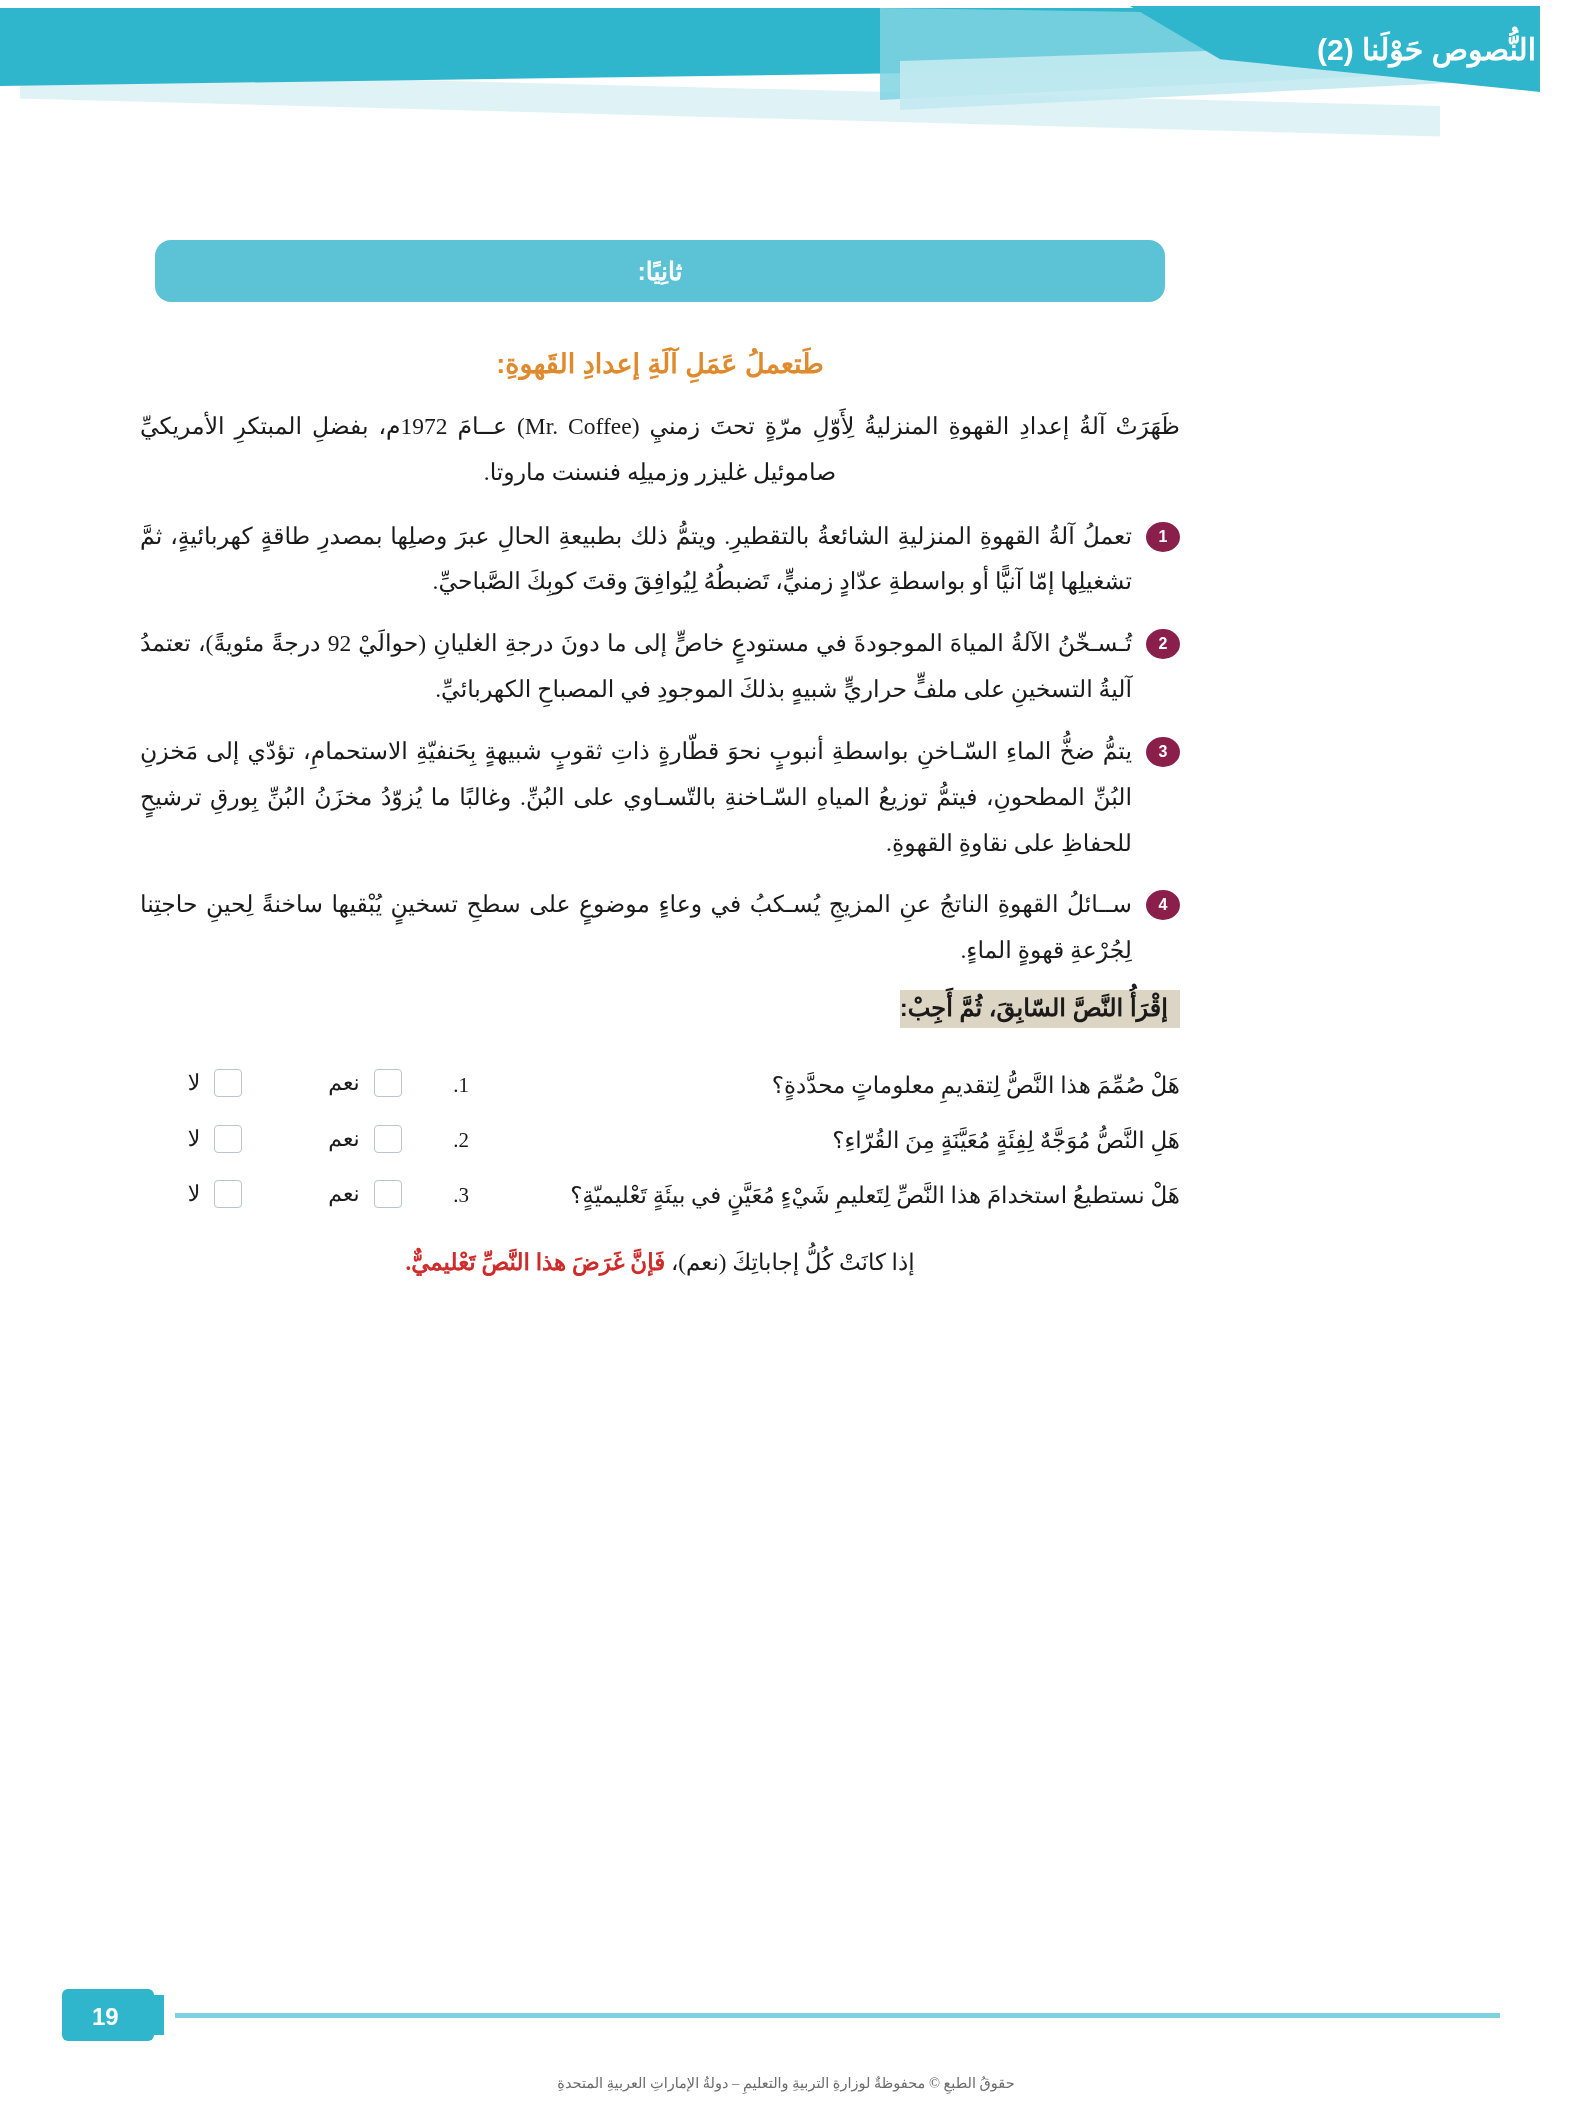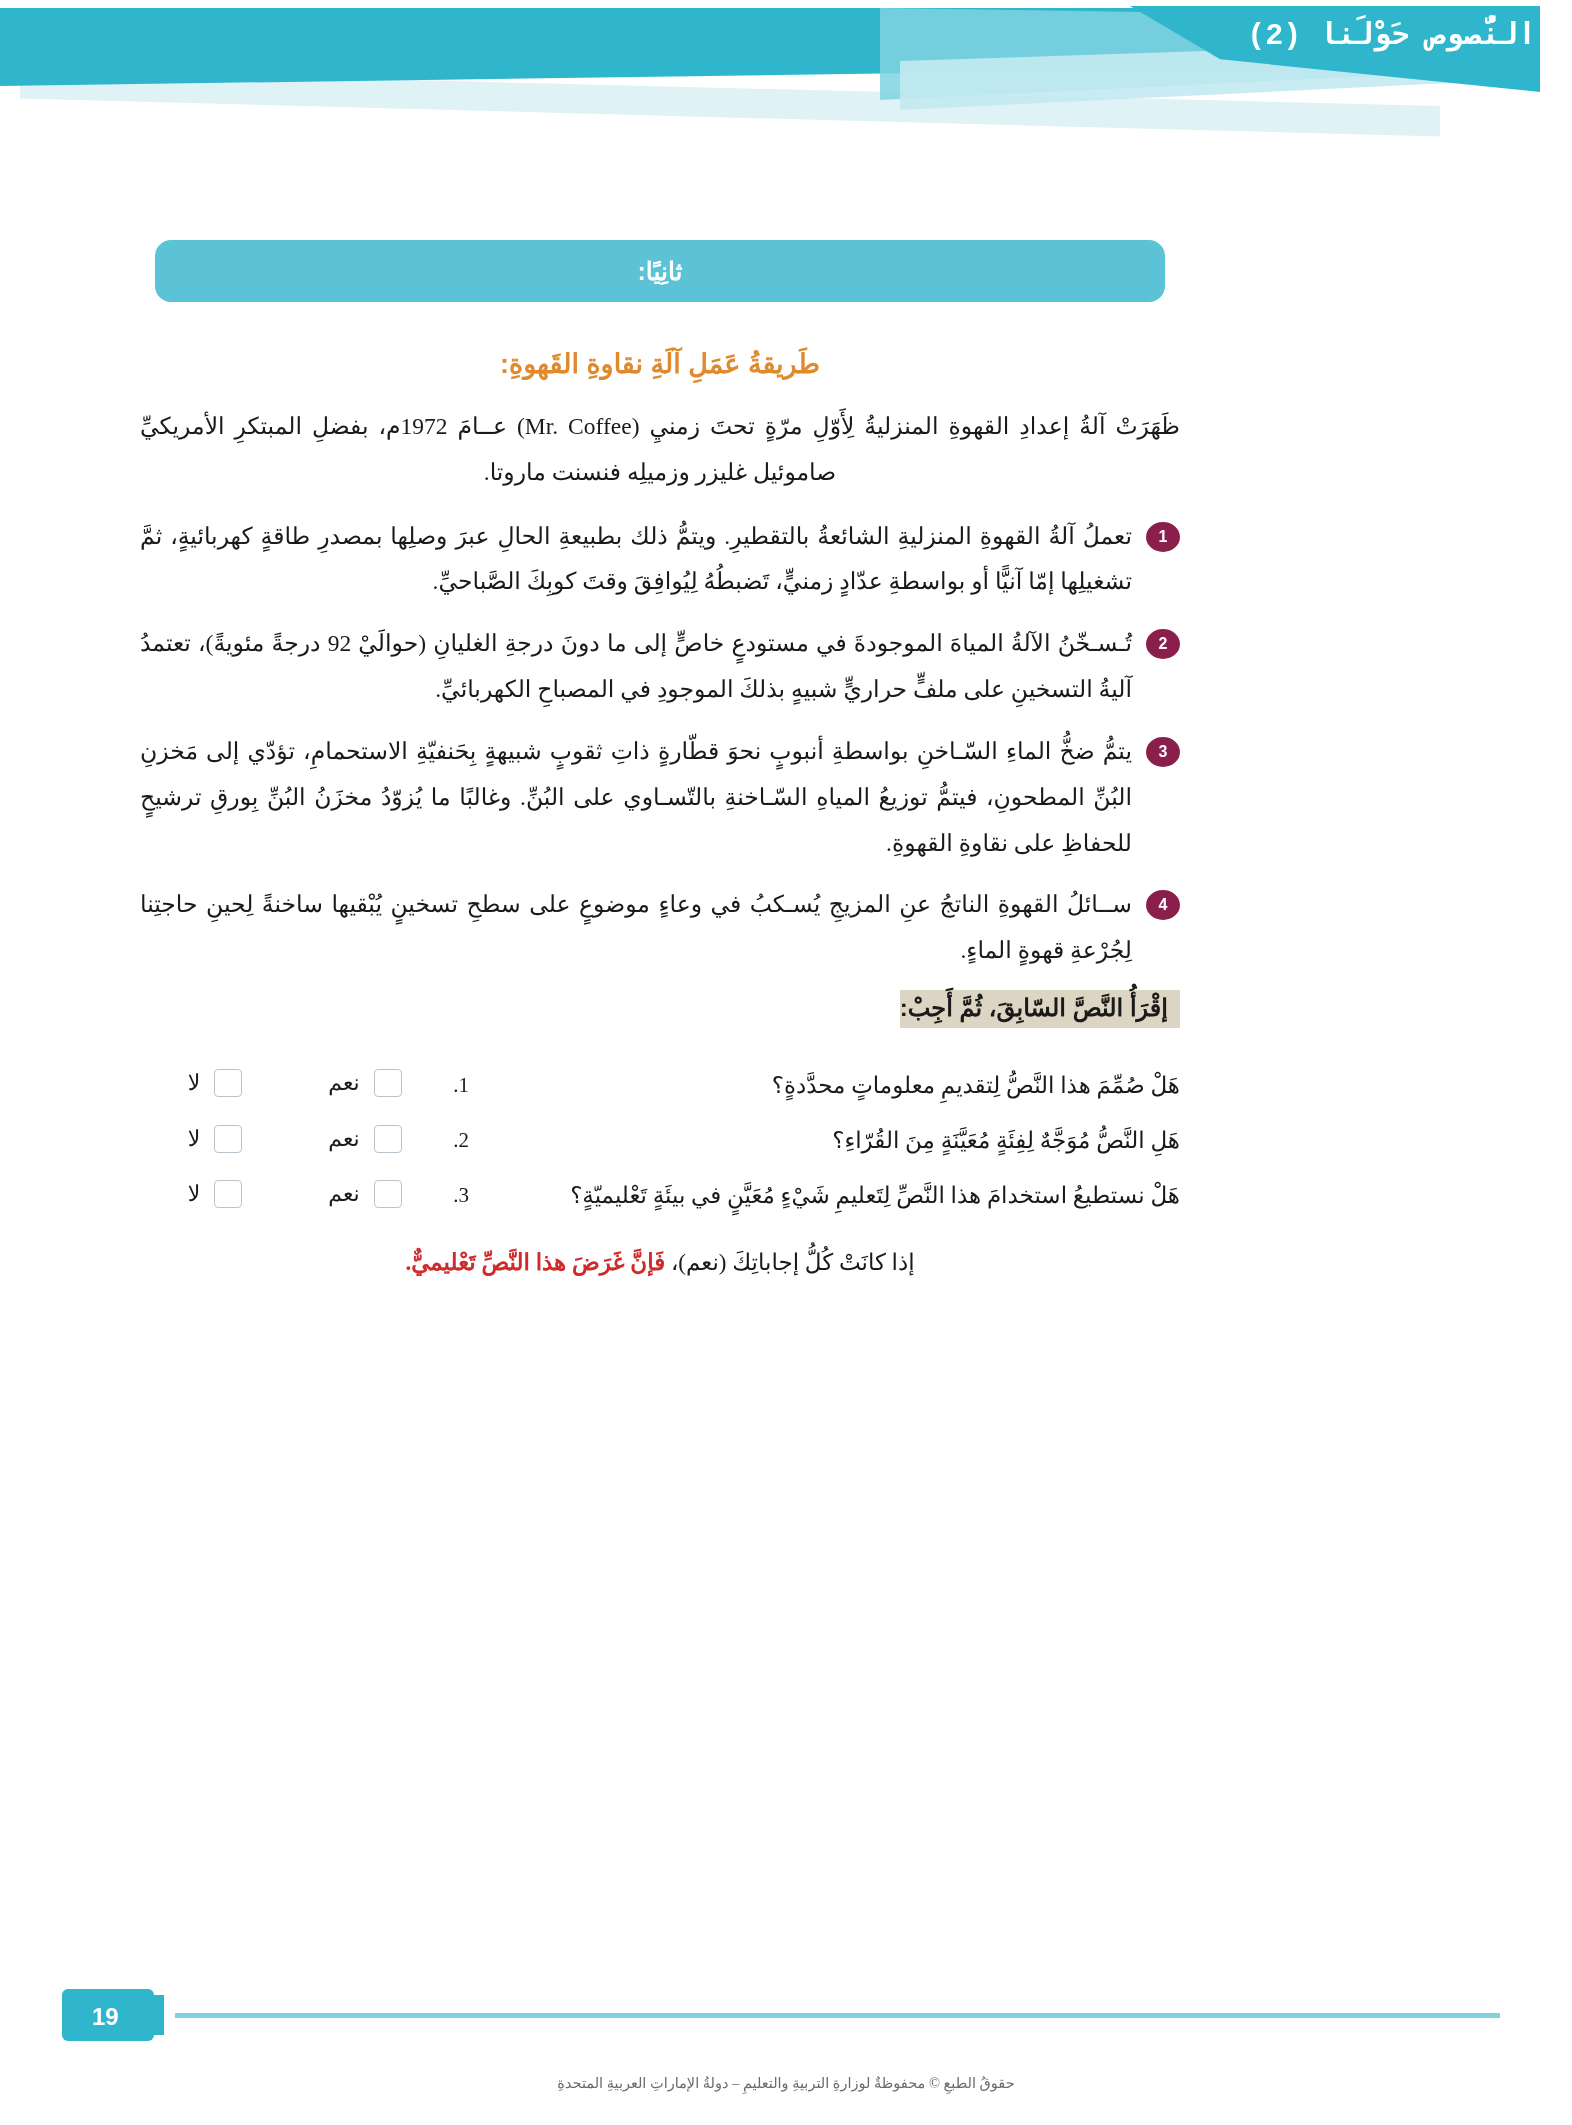--- a/index.html
+++ b/index.html
@@ -67,24 +67,24 @@
     position: absolute;
     top: 6px;
     left: 1130px;
     width: 410px;
     height: 86px;
     background: #2fb6cc;
     clip-path: polygon(0 0, 100% 0, 100% 100%, 22% 62%);
   }
   .hdr-title {
     position: absolute;
-    top: 16px;
+    top: 32px;
     right: 36px;
     color: #ffffff;
-    font-family: Liberation Mono, monospace;
+    font-family: Liberation Sans, sans-serif;
     font-size: 30px;
     font-weight: bold;
     letter-spacing: 0;
     z-index: 5;
   }
 
   
   .page {
     position: absolute;
     top: 180px;
@@ -303,21 +303,21 @@
   <div class="hdr-band5"></div>
   <div class="hdr-title">النُّصوص حَوْلَنا (2)</div>
 </div>
 
 <div class="page">
 
   <div class="section-bar">
     <span>ثانِيًا:</span>
   </div>
 
-  <div class="subtitle">طَريقةُ عَمَلِ آلَةِ نقاوةِ القَهوةِ:</div>
+  <div class="subtitle">طَتعملُ عَمَلِ آلَةِ إعدادِ القَهوةِ:</div>
 
   <p class="intro-para">
     <span>ظَهَرَتْ آلةُ إعدادِ القهوةِ المنزليةُ لِأَوّلِ مرّةٍ تحتَ زمنيِ (</span><span class="latin">Mr. Coffee</span><span>) عــامَ 1972م، بفضلِ المبتكرِ الأمريكيِّ صاموئيل غليزر وزميلِه فنسنت ماروتا.</span>
   </p>
 
   <div class="steps">
     <div class="step">
       <div class="step-num">1</div>
       <div class="step-text">تعملُ آلةُ القهوةِ المنزليةِ الشائعةُ بالتقطيرِ. ويتمُّ ذلك بطبيعةِ الحالِ عبرَ وصلِها بمصدرِ طاقةٍ كهربائيةٍ، ثمَّ تشغيلِها إمّا آنيًّا أو بواسطةِ عدّادٍ زمنيٍّ، تَضبطُهُ لِيُوافِقَ وقتَ كوبِكَ الصَّباحيِّ.</div>
     </div>

